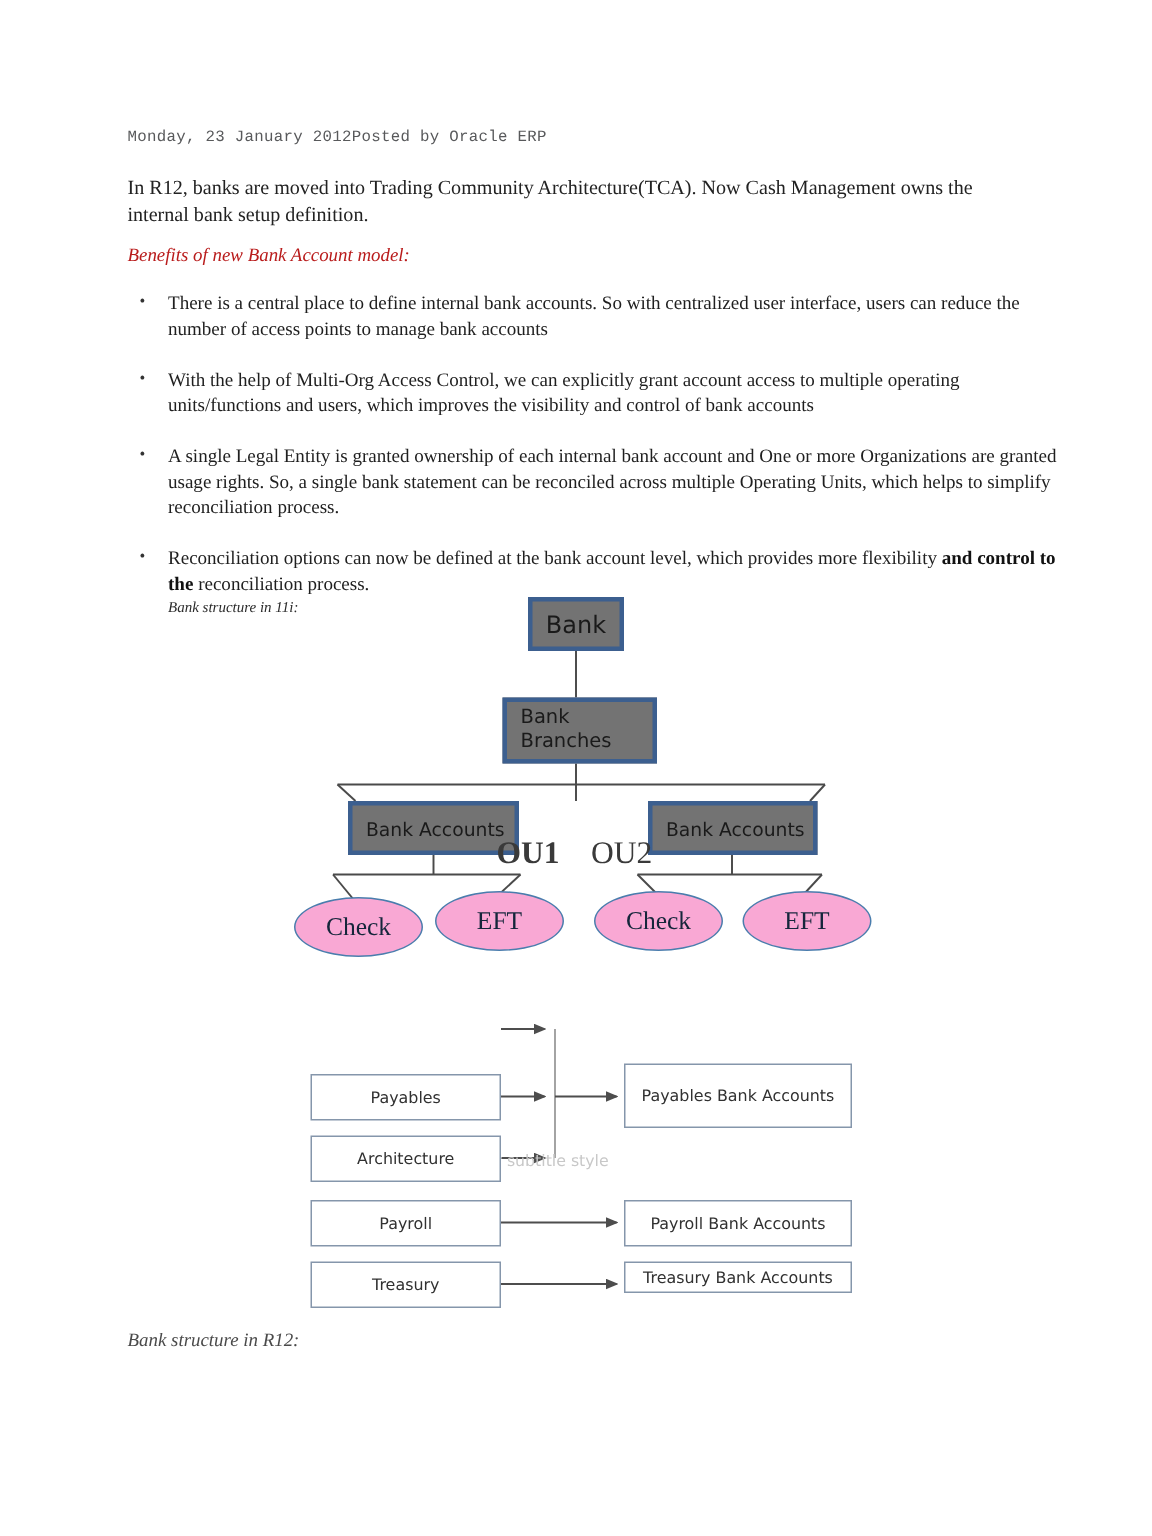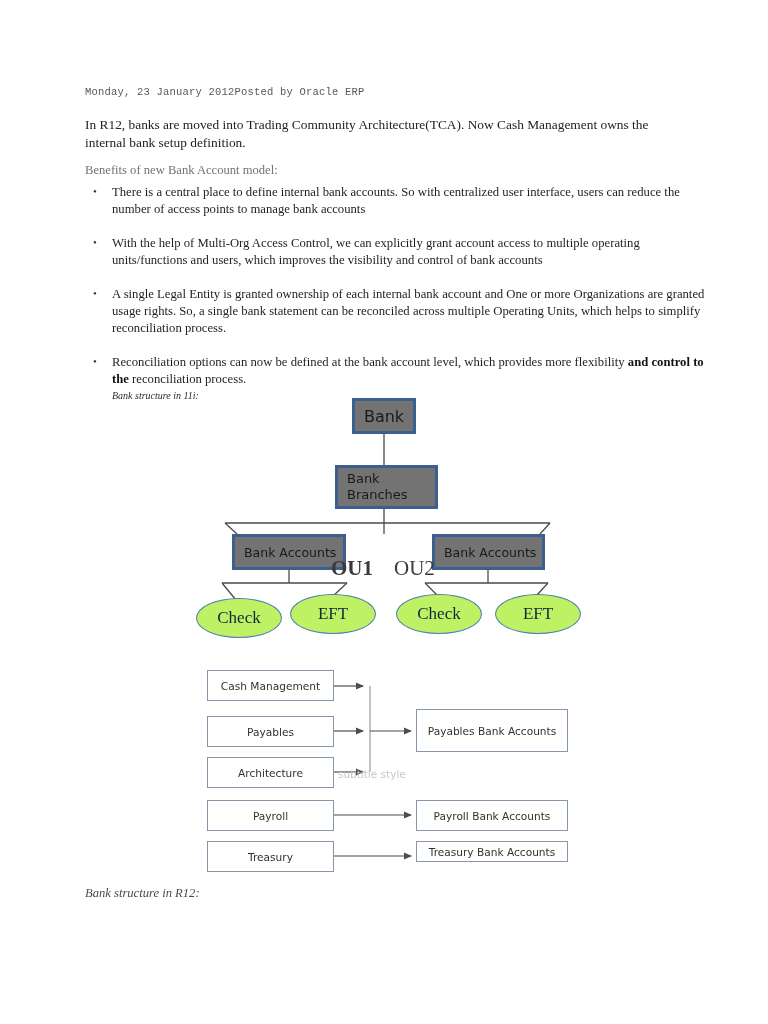--- a/index.html
+++ b/index.html
@@ -36,23 +36,24 @@
     font-family: "Liberation Serif", serif;
     font-size: 13.4px;
     line-height: 1.32;
     color: #222222;
     margin-bottom: 12px;
     width: 580px;
     margin-top: 18px;
   }
   .benefits-head {
     font-family: "Liberation Serif", serif;
+    font-style: italic;
     font-size: 12.6px;
-    color: #737373;
-    margin-bottom: 6px;
+    color: #b91c1c;
+    margin-bottom: 16px;
   }
   ul.bullets {
     list-style: none;
     margin: 0;
     padding: 0;
   }
   ul.bullets > li {
     position: relative;
     padding-left: 27px;
     margin-bottom: 17px;
@@ -138,21 +139,21 @@
     z-index: 5;
   }
   .ou1 { left: 151px; top: 161px; font-weight: bold; }
   .ou2 { left: 214px; top: 161px; }
 
   .ell {
     position: absolute;
     width: 86px;
     height: 40px;
     border-radius: 50%;
-    background: #bef264;
+    background: #f9a8d4;
     border: 1.6px solid #4a7dad;
     display: flex;
     align-items: center;
     justify-content: center;
     font-family: "Liberation Serif", serif;
     font-size: 17px;
     color: #15263b;
     box-sizing: border-box;
     z-index: 3;
   }
@@ -313,21 +314,20 @@
       <line x1="139" y1="71" x2="168" y2="71" stroke="#4d4d4d" stroke-width="1.2" marker-end="url(#arrowhead)"></line>
       <line x1="175" y1="71" x2="216" y2="71" stroke="#4d4d4d" stroke-width="1.2" marker-end="url(#arrowhead)"></line>
 
       <line x1="139" y1="155" x2="216" y2="155" stroke="#4d4d4d" stroke-width="1.2" marker-end="url(#arrowhead)"></line>
 
       <line x1="139" y1="196" x2="216" y2="196" stroke="#4d4d4d" stroke-width="1.2" marker-end="url(#arrowhead)"></line>
     </svg>
 
     <div class="ghost">Click to edit Master subtitle style</div>
 
-    <div class="fbox col-l b-cash">Cash Management</div>
     <div class="fbox col-l b-pay">Payables</div>
     <div class="fbox col-l b-recv">Architecture</div>
     <div class="fbox col-l b-payr">Payroll</div>
     <div class="fbox col-l b-trea">Treasury</div>
 
     <div class="fbox col-r b-payba">Payables Bank Accounts</div>
     <div class="fbox col-r b-payrba">Payroll Bank Accounts</div>
     <div class="fbox col-r b-treaba">Treasury Bank Accounts</div>
   </div>
 

